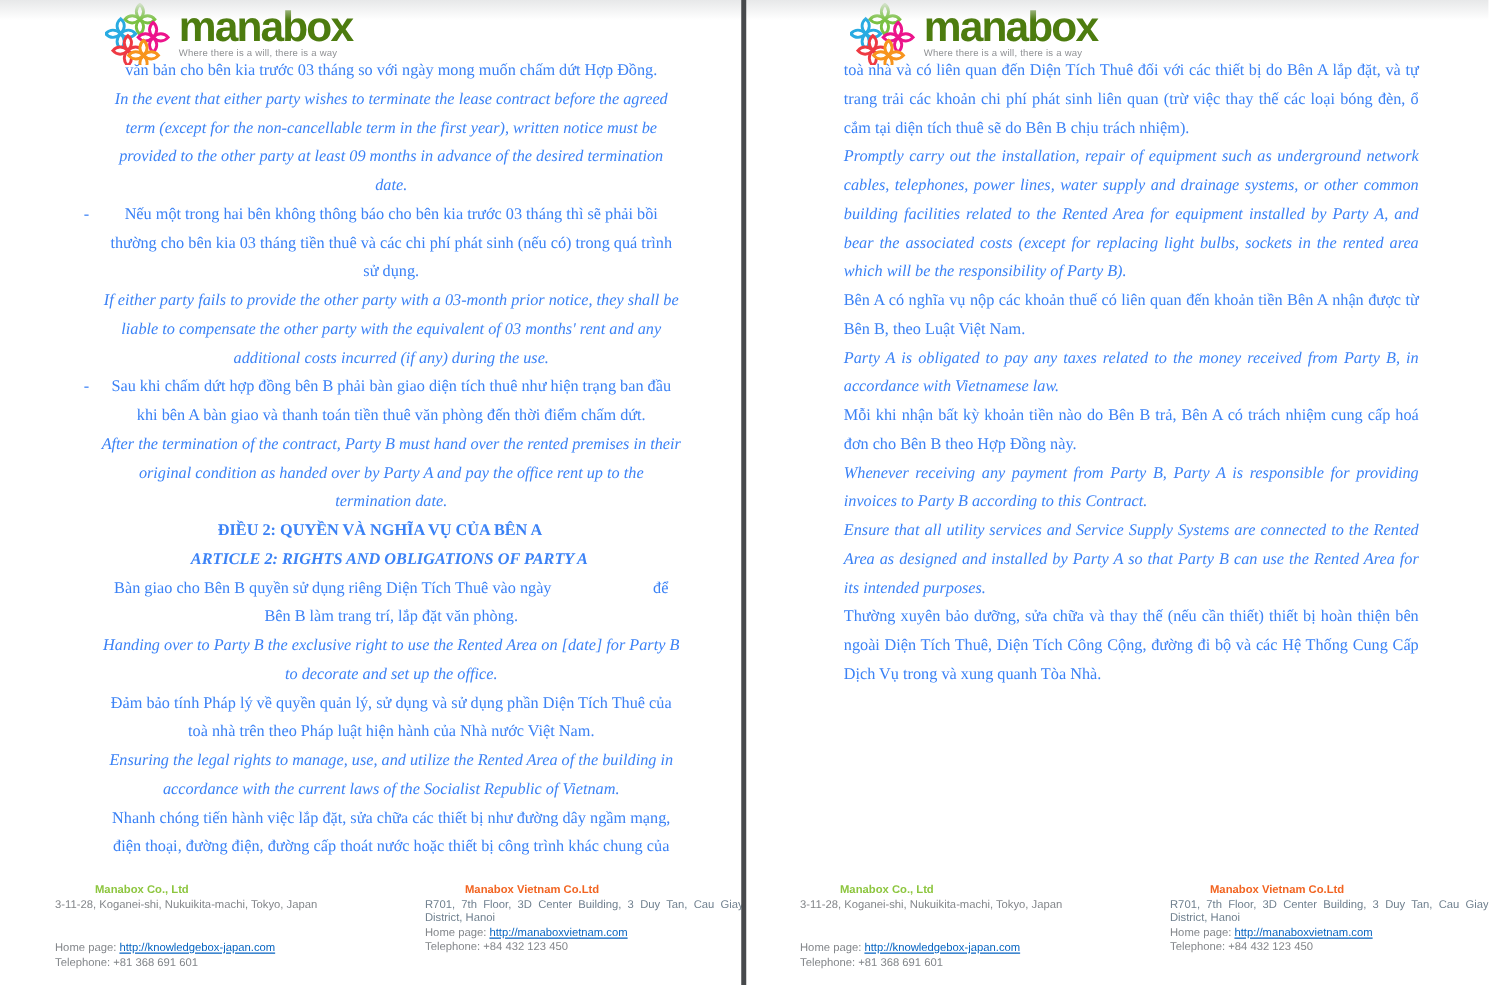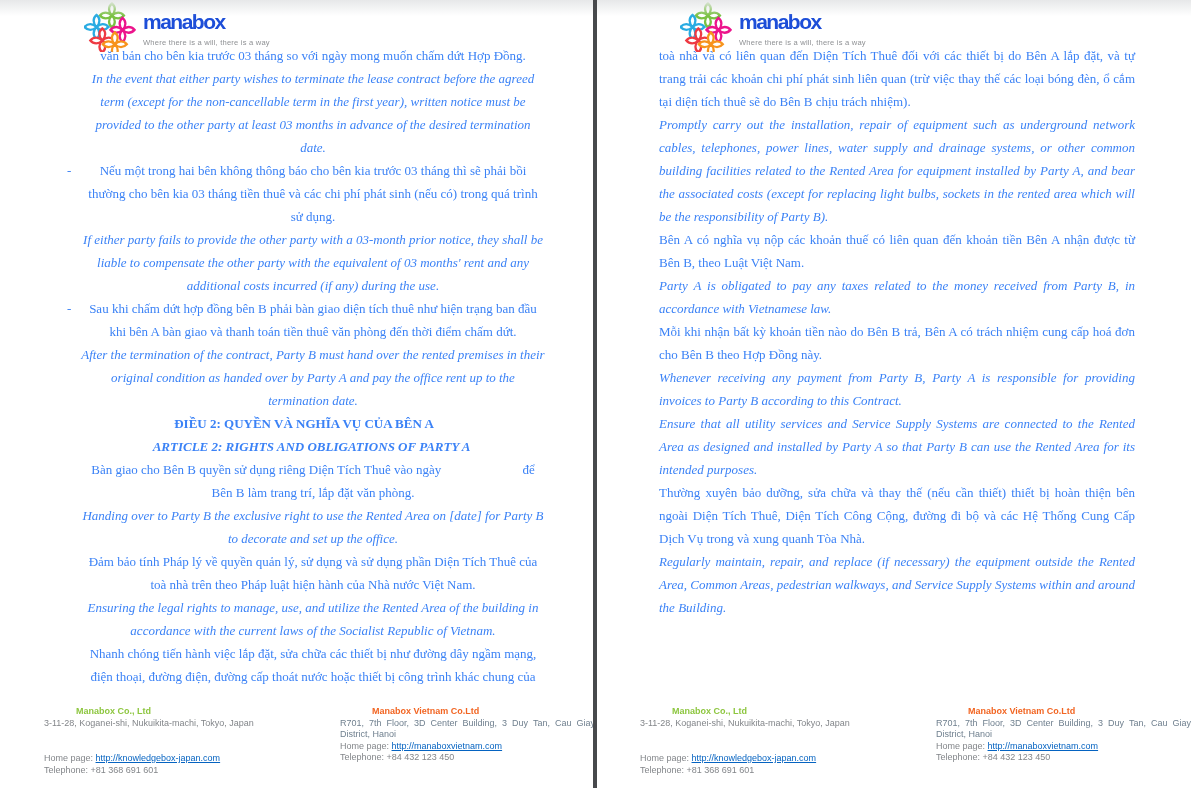--- a/index.html
+++ b/index.html
@@ -10,35 +10,35 @@
              background:linear-gradient(to bottom,#e7e8e9,rgba(255,255,255,0));}
   
   #page-divider{position:absolute;left:593px;top:0;width:4px;height:788px;background:#47494c;z-index:6;}
 
   
   .logo-block{position:absolute;top:2px;display:flex;gap:7px;z-index:2;}
   .logo-left{left:84px;}
   .logo-right{left:680px;}
   .logo-icon{width:52px;height:50px;flex:none;}
   .logo-text{padding-top:5px;font-family:"Liberation Sans",sans-serif;}
-  .wordmark{font-weight:bold;font-size:21px;line-height:30px;color:#1d4ed8;letter-spacing:-1.5px;}
+  .wordmark{font-weight:bold;font-size:34px;line-height:30px;color:#4d7c0f;letter-spacing:-1.5px;}
   .tagline{font-size:7.6px;color:#8f9194;margin-top:1px;letter-spacing:.2px;}
 
   
   .page-body{position:absolute;top:44px;font-size:13px;line-height:23px;color:#3b82f6;z-index:3;}
   #body1{left:63px;width:482px;}
   #body2{left:659px;width:476px;}
   .para{text-align:justify;position:relative;}
   .en{font-style:italic;}
   .heading-vn{font-weight:bold;text-align:left;}
   .heading-en{font-weight:bold;font-style:italic;text-align:left;}
   #body1 .para{margin-left:18px;text-align:center;}
   #body1 .heading-vn{margin-left:0;}
   #body1 .heading-en{margin-left:15px;}
-  #body2 .para{margin-left:0;}
+  #body2 .para{margin-left:16px;}
   .dash{position:absolute;left:-14px;top:0;}
 
   
   .page-footer{position:absolute;top:706px;display:flex;z-index:3;
                font-family:"Liberation Sans",sans-serif;font-size:9px;line-height:11.5px;}
   #footer1{left:44px;}
   #footer2{left:640px;}
   .fcol1{width:296px;flex:none;}
   .fcol2{width:255px;flex:none;}
   .fhead{font-weight:bold;margin-left:32px;}
@@ -74,21 +74,21 @@
       <use href="#flower" transform="translate(32,44)" stroke="#F7941D" stroke-width="2.4"></use>
     </svg>
     <div class="logo-text">
       <div class="wordmark">manabox</div>
       <div class="tagline">Where there is a will, there is a way</div>
     </div>
   </div>
 
   <div id="body1" class="page-body">
       <div class="para vn"><span>văn bản cho bên kia trước 03 tháng so với ngày mong muốn chấm dứt Hợp Đồng.</span></div>
-      <div class="para en"><span>In the event that either party wishes to terminate the lease contract before the agreed term (except for the non-cancellable term in the first year), written notice must be provided to the other party at least 03 months in advance of the desired termination date.</span></div>
+      <div class="para en"><span>In the event that either party wishes to terminate the lease contract before the agreed term (except for the non-cancellable term in the first year), written notice must be provided to the other party at least 09 months in advance of the desired termination date.</span></div>
       <div class="para vn"><span class="dash">-</span><span>Nếu một trong hai bên không thông báo cho bên kia trước 03 tháng thì sẽ phải bồi thường cho bên kia 03 tháng tiền thuê và các chi phí phát sinh (nếu có) trong quá trình sử dụng.</span></div>
       <div class="para en"><span>If either party fails to provide the other party with a 03-month prior notice, they shall be liable to compensate the other party with the equivalent of 03 months' rent and any additional costs incurred (if any) during the use.</span></div>
       <div class="para vn"><span class="dash">-</span><span>Sau khi chấm dứt hợp đồng bên B phải bàn giao diện tích thuê như hiện trạng ban đầu khi bên A bàn giao và thanh toán tiền thuê văn phòng đến thời điểm chấm dứt.</span></div>
       <div class="para en"><span>After the termination of the contract, Party B must hand over the rented premises in their original condition as handed over by Party A and pay the office rent up to the termination date.</span></div>
       <div class="para heading-vn"><span>ĐIỀU 2: QUYỀN VÀ NGHĨA VỤ CỦA BÊN A</span></div>
       <div class="para heading-en"><span>ARTICLE 2: RIGHTS AND OBLIGATIONS OF PARTY A</span></div>
       <div class="para vn"><span>Bàn giao cho Bên B quyền sử dụng riêng Diện Tích Thuê vào ngày&nbsp;&nbsp;&nbsp;&nbsp;&nbsp;&nbsp;&nbsp;&nbsp;&nbsp;&nbsp;&nbsp;&nbsp;&nbsp;&nbsp;&nbsp;&nbsp;&nbsp;&nbsp;&nbsp;&nbsp;&nbsp;&nbsp;&nbsp;&nbsp; để Bên B làm trang trí, lắp đặt văn phòng.</span></div>
       <div class="para en"><span>Handing over to Party B the exclusive right to use the Rented Area on [date] for Party B to decorate and set up the office.</span></div>
       <div class="para vn"><span>Đảm bảo tính Pháp lý về quyền quản lý, sử dụng và sử dụng phần Diện Tích Thuê của toà nhà trên theo Pháp luật hiện hành của Nhà nước Việt Nam.</span></div>
       <div class="para en"><span>Ensuring the legal rights to manage, use, and utilize the Rented Area of the building in accordance with the current laws of the Socialist Republic of Vietnam.</span></div>
@@ -126,21 +126,20 @@
 
   <div id="body2" class="page-body">
       <div class="para vn"><span>toà nhà và có liên quan đến Diện Tích Thuê đối với các thiết bị do Bên A lắp đặt, và tự trang trải các khoản chi phí phát sinh liên quan (trừ việc thay thế các loại bóng đèn, ổ cắm tại diện tích thuê sẽ do Bên B chịu trách nhiệm).</span></div>
       <div class="para en"><span>Promptly carry out the installation, repair of equipment such as underground network cables, telephones, power lines, water supply and drainage systems, or other common building facilities related to the Rented Area for equipment installed by Party A, and bear the associated costs (except for replacing light bulbs, sockets in the rented area which will be the responsibility of Party B).</span></div>
       <div class="para vn"><span>Bên A có nghĩa vụ nộp các khoản thuế có liên quan đến khoản tiền Bên A nhận được từ Bên B, theo Luật Việt Nam.</span></div>
       <div class="para en"><span>Party A is obligated to pay any taxes related to the money received from Party B, in accordance with Vietnamese law.</span></div>
       <div class="para vn"><span>Mỗi khi nhận bất kỳ khoản tiền nào do Bên B trả, Bên A có trách nhiệm cung cấp hoá đơn cho Bên B theo Hợp Đồng này.</span></div>
       <div class="para en"><span>Whenever receiving any payment from Party B, Party A is responsible for providing invoices to Party B according to this Contract.</span></div>
       <div class="para en"><span>Ensure that all utility services and Service Supply Systems are connected to the Rented Area as designed and installed by Party A so that Party B can use the Rented Area for its intended purposes.</span></div>
       <div class="para vn"><span>Thường xuyên bảo dưỡng, sửa chữa và thay thế (nếu cần thiết) thiết bị hoàn thiện bên ngoài Diện Tích Thuê, Diện Tích Công Cộng, đường đi bộ và các Hệ Thống Cung Cấp Dịch Vụ trong và xung quanh Tòa Nhà.</span></div>
-      <div class="para en"><span>Regularly maintain, repair, and replace (if necessary) the equipment outside the Rented Area, Common Areas, pedestrian walkways, and Service Supply Systems within and around the Building.</span></div>
     </div>
 
   <div id="footer2" class="page-footer">
     <div class="fcol1">
       <div class="fhead fhead-green">Manabox Co., Ltd</div>
       <div class="faddr faddr-jp">3-11-28, Koganei-shi, Nukuikita-machi, Tokyo, Japan</div>
       <div class="fline"><span>Home page: </span><a class="flink">http://knowledgebox-japan.com</a></div>
       <div class="fline">Telephone: +81 368 691 601</div>
     </div>
     <div class="fcol2">

